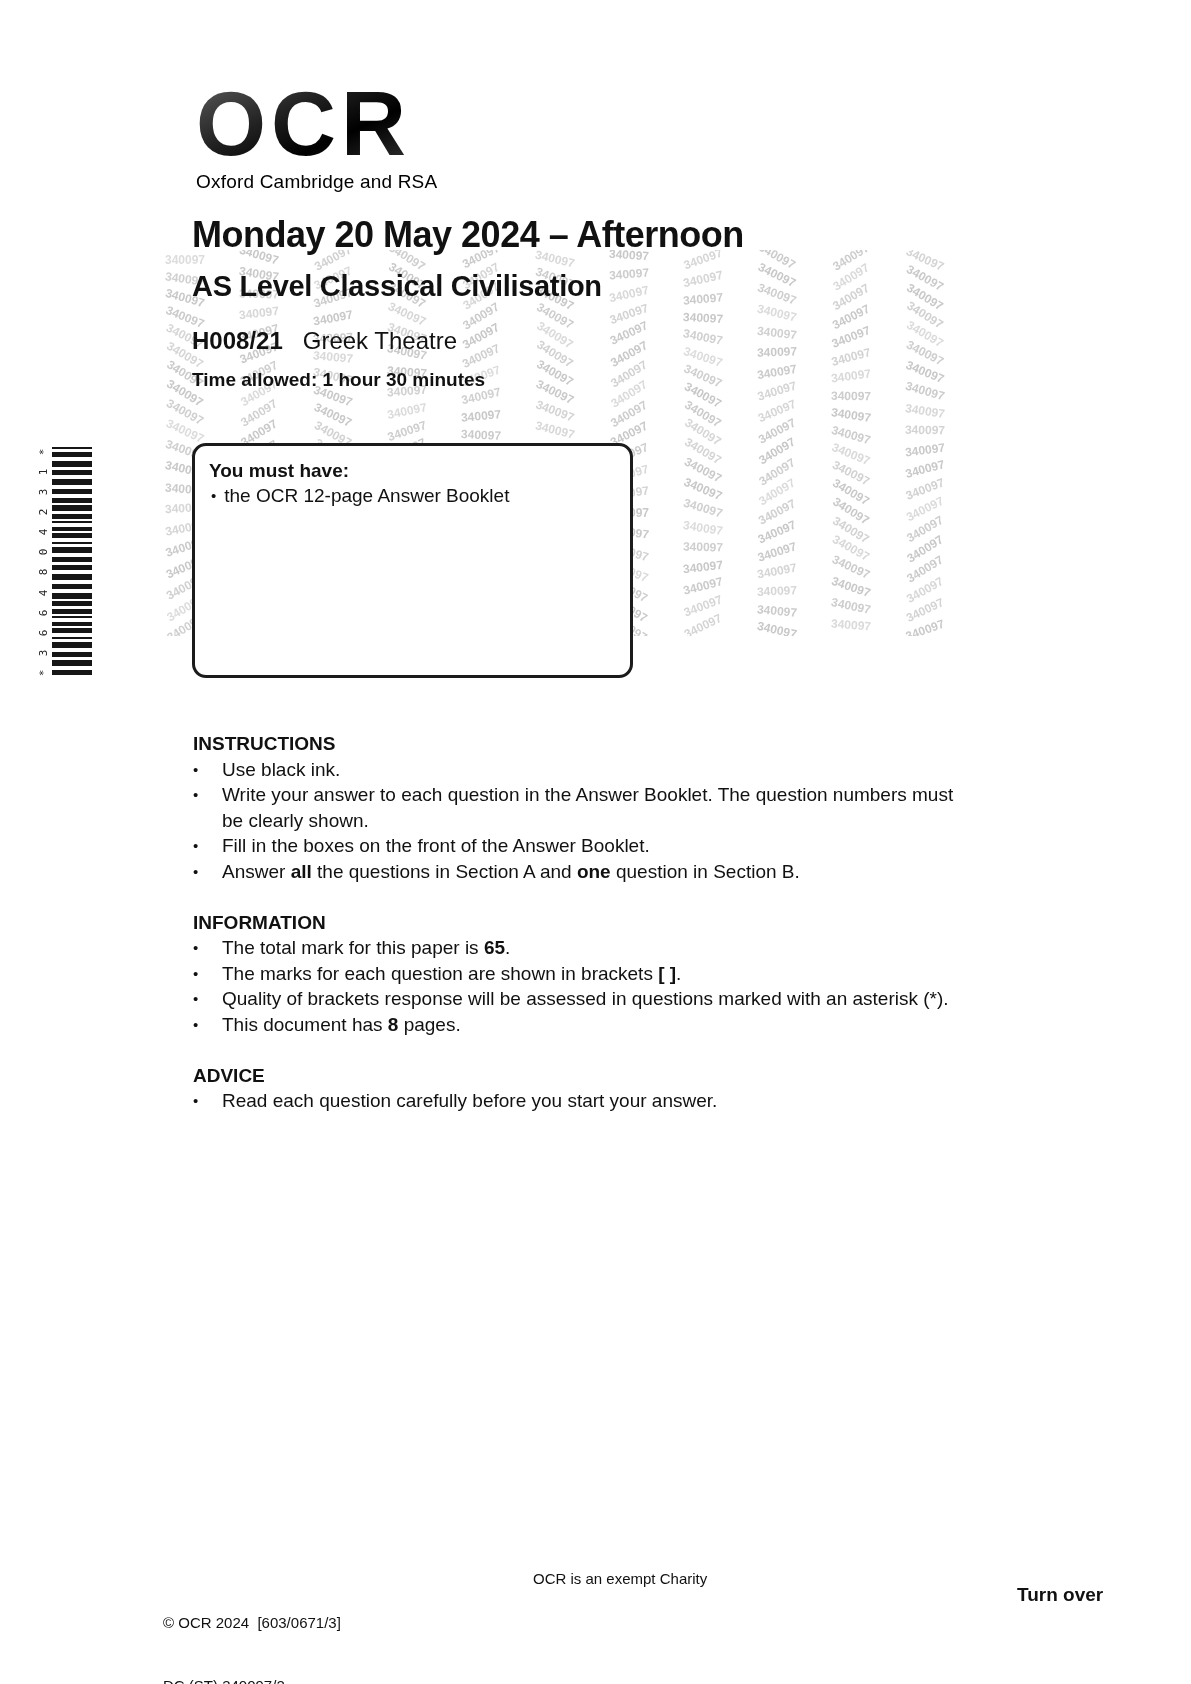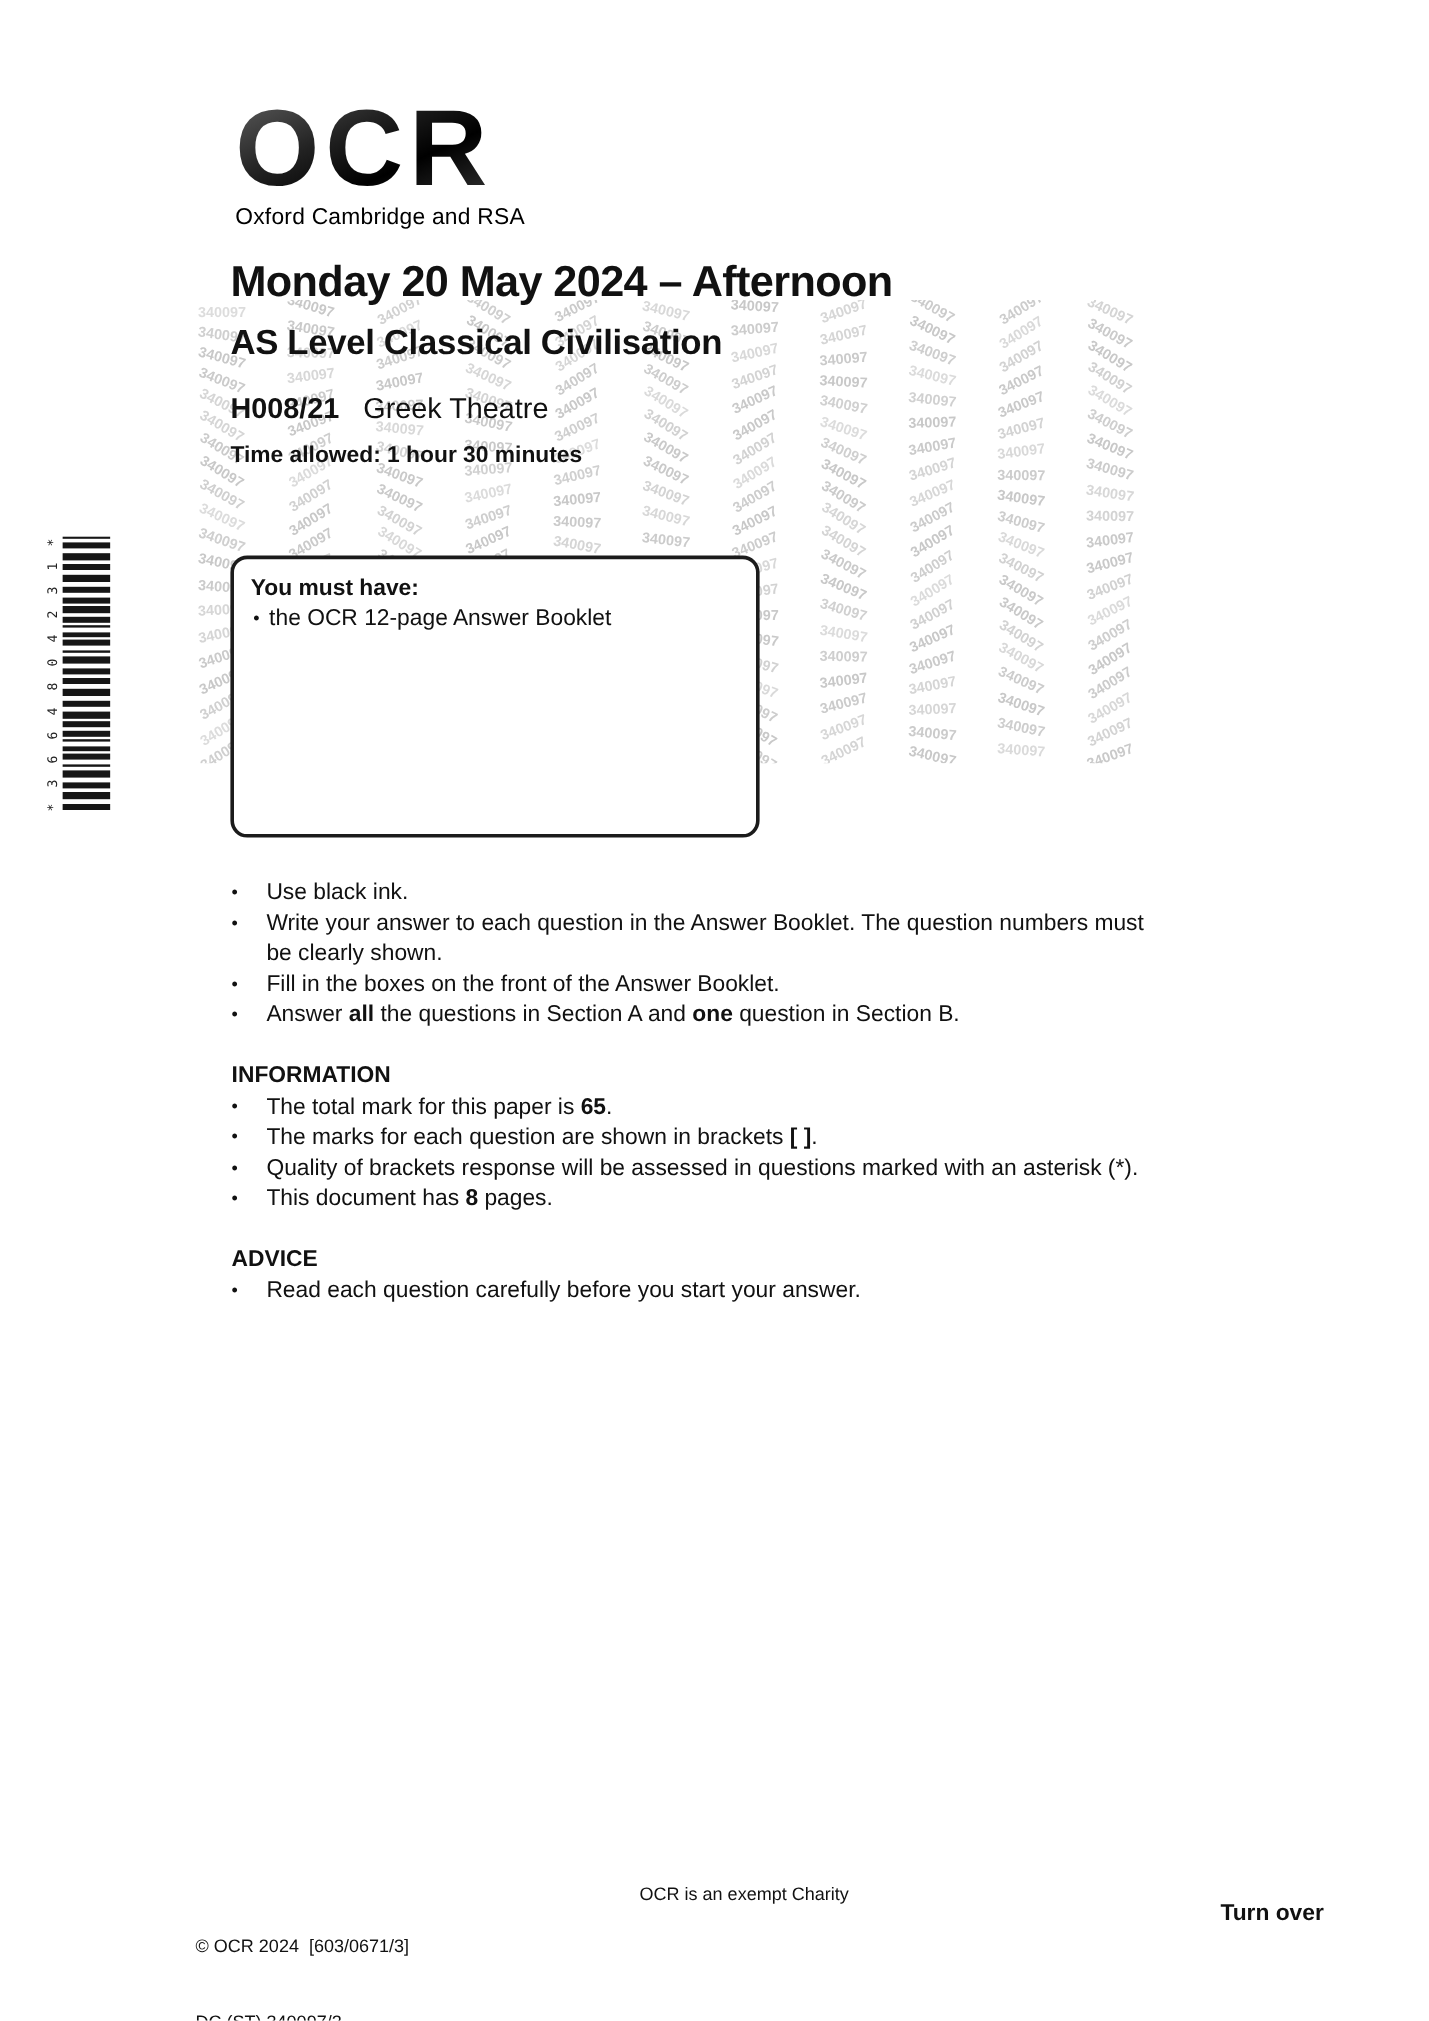--- a/index.html
+++ b/index.html
@@ -35,21 +35,21 @@
   .exam-title{top:214px;font-size:36px;font-weight:bold;letter-spacing:-0.5px;}
   .exam-subtitle{top:270px;font-size:29px;font-weight:bold;letter-spacing:-0.3px;}
   .paper-line{top:327px;font-size:24px;}
   .paper-code{font-weight:bold;}
   .paper-name{margin-left:20px;}
   .time-allowed{top:369px;font-size:19px;font-weight:bold;}
   
   .must-box{
     position:absolute;left:192px;top:443px;width:441px;height:235px;
     box-sizing:border-box;background:#fff;border:3px solid #1b1b1b;border-radius:14px;
-    z-index:3;padding:12px 14px;margin-top:20px;
+    z-index:3;padding:12px 14px;
   }
   .must-title{font-size:19px;font-weight:bold;line-height:25px;}
   .must-item{font-size:19px;line-height:25px;display:flex;}
   .must-item .blt{font-size:15px;line-height:25px;margin:0 8px 0 2px;}
   
   .barcode{position:absolute;left:36px;top:447px;width:58px;height:231px;z-index:3;display:flex;}
   .barcode-chars{
     width:16px;height:231px;display:flex;flex-direction:column;justify-content:space-between;
     align-items:center;font-family:"DejaVu Sans Mono",monospace;font-size:11px;color:#222;
   }
@@ -360,20 +360,21 @@
   <div class="must-box">
     <div class="must-title">You must have:</div>
     <div class="must-item">
       <span class="blt">•</span>
       <span class="txt">the OCR 12-page Answer Booklet</span>
     </div>
   </div>
 
   <div class="sections">
 
+    <div class="sec-heading">INSTRUCTIONS</div>
     <div class="bullet-row">
       <span class="blt">•</span>
       <span class="txt">Use black ink.</span>
     </div>
     <div class="bullet-row">
       <span class="blt">•</span>
       <span class="txt">Write your answer to each question in the Answer Booklet. The question numbers must
 be clearly shown.</span>
     </div>
     <div class="bullet-row">

